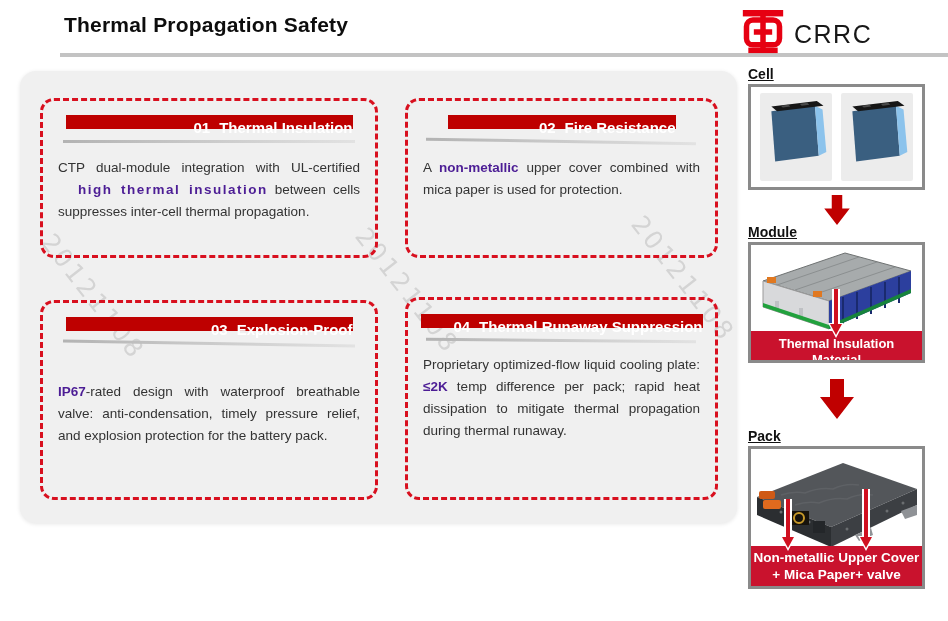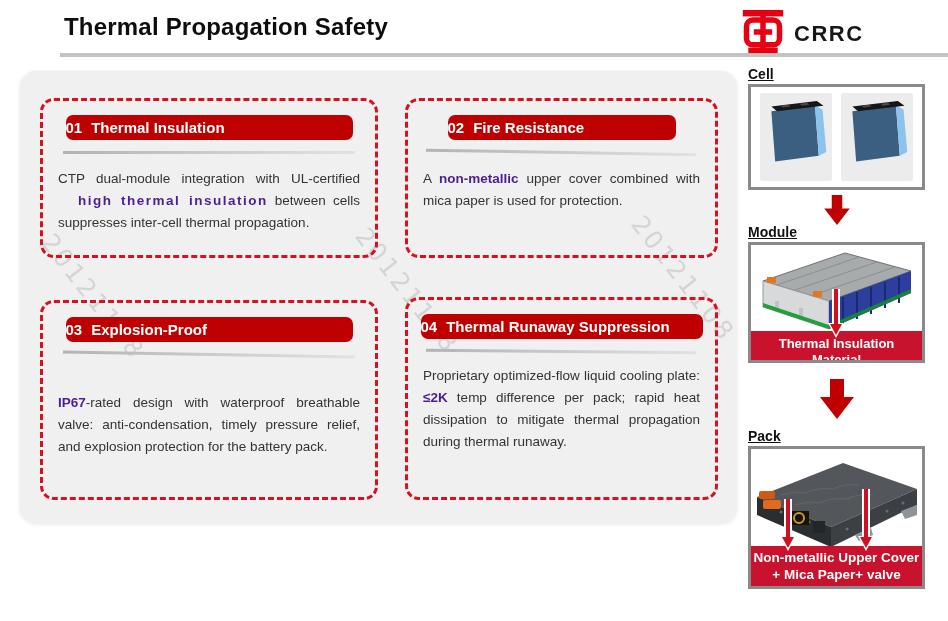--- a/index.html
+++ b/index.html
@@ -1,41 +1,41 @@
 <!DOCTYPE html>
 <html><head>
 <meta charset="utf-8">
 <style>
   * { margin:0; padding:0; box-sizing:border-box; }
   html,body { background:#ffffff; }
   body { font-family:"Liberation Sans", sans-serif; }
   #slide { position:relative; width:948px; height:621px; background:#ffffff; overflow:hidden; }
 
   
-  .page-title { position:absolute; left:64px; top:13px; font-size:24px; font-weight:700; color:#0d0d0d; letter-spacing:.2px; }
+  .page-title { position:absolute; left:64px; top:13px; font-size:21px; font-weight:700; color:#0d0d0d; letter-spacing:.2px; }
   .header-rule { position:absolute; left:60px; top:53px; width:888px; height:4px; background:#c3c3c3; }
   .logo { position:absolute; left:740px; top:10px; display:flex; align-items:center; gap:8px; }
-  .logo-text { font-size:22px; font-weight:700; color:#171717; letter-spacing:1.5px; }
+  .logo-text { font-size:25px; font-weight:400; color:#171717; letter-spacing:1.5px; }
 
   
   .panel { position:absolute; left:20px; top:71px; width:717px; height:452px; background:#f0f0f0; border-radius:16px; box-shadow:0 1px 4px rgba(0,0,0,.10); }
 
   
   .wm { position:absolute; z-index:1; font-family:"DejaVu Sans", sans-serif; font-size:25px; color:#9c9c9c; opacity:.33; letter-spacing:3px; transform:rotate(52deg); transform-origin:left top; pointer-events:none; }
   .wm1 { left:58px;  top:228px; }
   .wm2 { left:372px; top:222px; }
   .wm3 { left:648px; top:210px; }
 
   
   .card { position:absolute; z-index:2; border:3px dashed #d8101f; border-radius:14px; }
   .card1 { left:40px;  top:98px;  width:338px; height:160px; }
   .card2 { left:405px; top:98px;  width:313px; height:160px; }
   .card3 { left:40px;  top:300px; width:338px; height:200px; }
   .card4 { left:405px; top:297px; width:313px; height:203px; }
-  .card-bar { margin:14px auto 0; background:#be0000; color:#ffffff; font-size:15px; font-weight:700; height:25px; line-height:26px; text-align:left;border-radius:7px; }
+  .card-bar { margin:14px auto 0; background:#be0000; color:#ffffff; font-size:15px; font-weight:700; height:14px; line-height:26px; text-align:right; }
   .card1 .card-bar { width:287px; }
   .card2 .card-bar { width:228px; }
   .card3 .card-bar { width:287px; }
   .card4 .card-bar { width:282px; }
   .card-bar .num { margin-right:9px; }
   .card-rule { height:3px; width:88%; margin:11px auto 0; background:linear-gradient(to right,#b3b3b3,#e2e2e2); }
   .card2 .card-rule, .card3 .card-rule { transform:rotate(1deg); }
   .card4 .card-rule { transform:rotate(0.5deg); }
   .card-text { padding:0 15px; margin-top:14px; font-size:13.5px; line-height:1.62; color:#333333; text-align:justify; }
   .card3 .card-text { margin-top:36px; }

